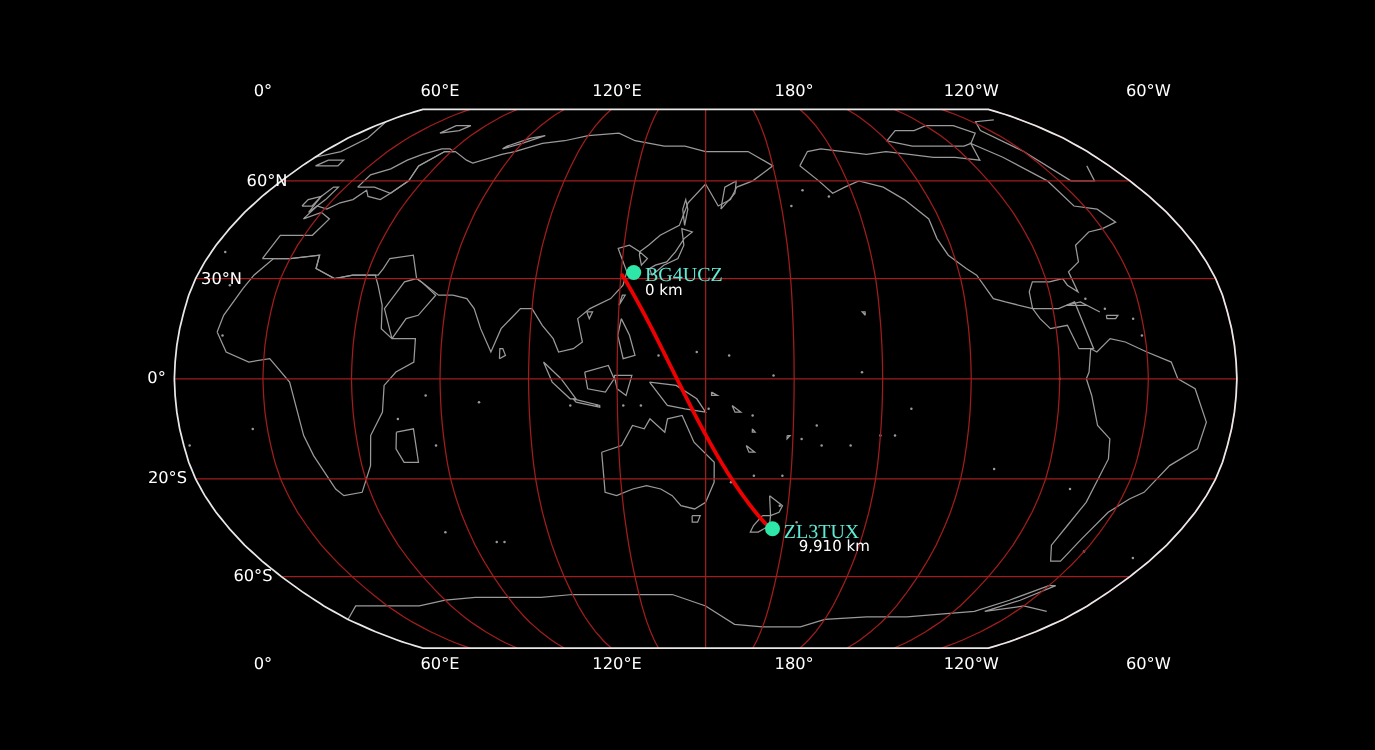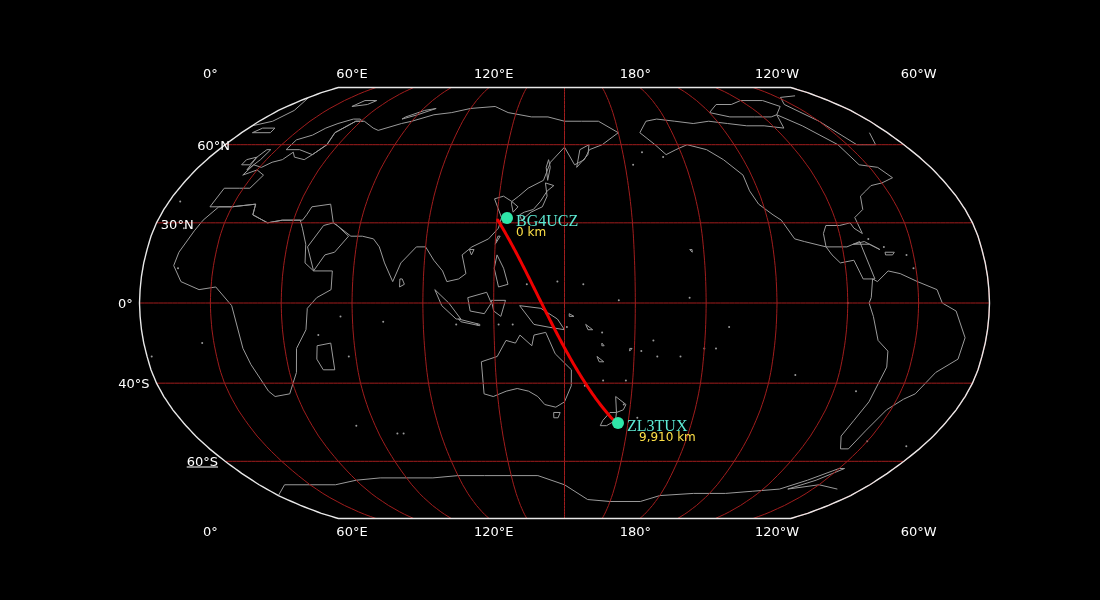--- a/index.html
+++ b/index.html
@@ -13,21 +13,21 @@
             font-size:16px;color:#ffffff;}
 
   #mapwrap{position:absolute;left:0;top:0;width:1100px;height:600px;}
   svg{display:block;}
 
   .lonlab,.latlab{position:absolute;font-size:13px;color:#ffffff;white-space:nowrap;}
   .lonlab{transform:translateX(-50%);}
   .latlab{transform:translateY(-50%);text-align:right;}
 
   .ptlabel{position:absolute;font-size:16px;color:#5eead4;white-space:nowrap;font-family:Liberation Serif, serif;}
-  .ptdist{position:absolute;font-size:12px;color:#fde047;white-space:nowrap;}
+  .ptdist{position:absolute;font-size:12px;color:#ffffff;white-space:nowrap;}
 </style>
 </head>
 <body>
 
 <div id="root">
 
   <div class="title">Robinson Projection</div>
   <div class="subtitle">PM02 to RE66HO (145°T)</div>
 
   <div id="mapwrap">
@@ -170,22 +170,22 @@
       <div class="lonlab" style="left: 352px; top: 524px;">60°E</div>
       <div class="lonlab" style="left: 493.667px; top: 524px;">120°E</div>
       <div class="lonlab" style="left: 635.333px; top: 524px;">180°</div>
       <div class="lonlab" style="left: 777px; top: 524px;">120°W</div>
       <div class="lonlab" style="left: 918.667px; top: 524px;">60°W</div>
     </div>
   <div id="latlabs">
       <div class="latlab" style="left: 12px; width: 218.038px; top: 144.694px;">60°N</div>
       <div class="latlab" style="left: 0px; width: 149.633px; top: 224px; margin-left: 44px;">30°N</div>
       <div class="latlab" style="left: 0px; width: 132.681px; top: 303px;">0°</div>
-      <div class="latlab" style="left: 0px; width: 149.633px; top: 383.166px;">40°S</div>
-      <div class="latlab" style="left: 0px; width: 218.038px; top: 461.306px; text-decoration: underline;">60°S</div>
+      <div class="latlab" style="left: 0px; width: 149.633px; top: 383.166px;">20°S</div>
+      <div class="latlab" style="left: 0px; width: 218.038px; top: 461.306px;">60°S</div>
     </div>
   <div id="ptlabs">
       <div class="ptlabel" style="left: 516px; top: 212px;">BG4UCZ</div>
       <div class="ptdist" style="left: 516px; top: 225px;">0 km</div>
       <div class="ptlabel" style="left: 627px; top: 417px;">ZL3TUX</div>
       <div class="ptdist" style="left: 627px; top: 430px; margin-left: 12px;">9,910 km</div>
     </div>
 
 </div>
 

